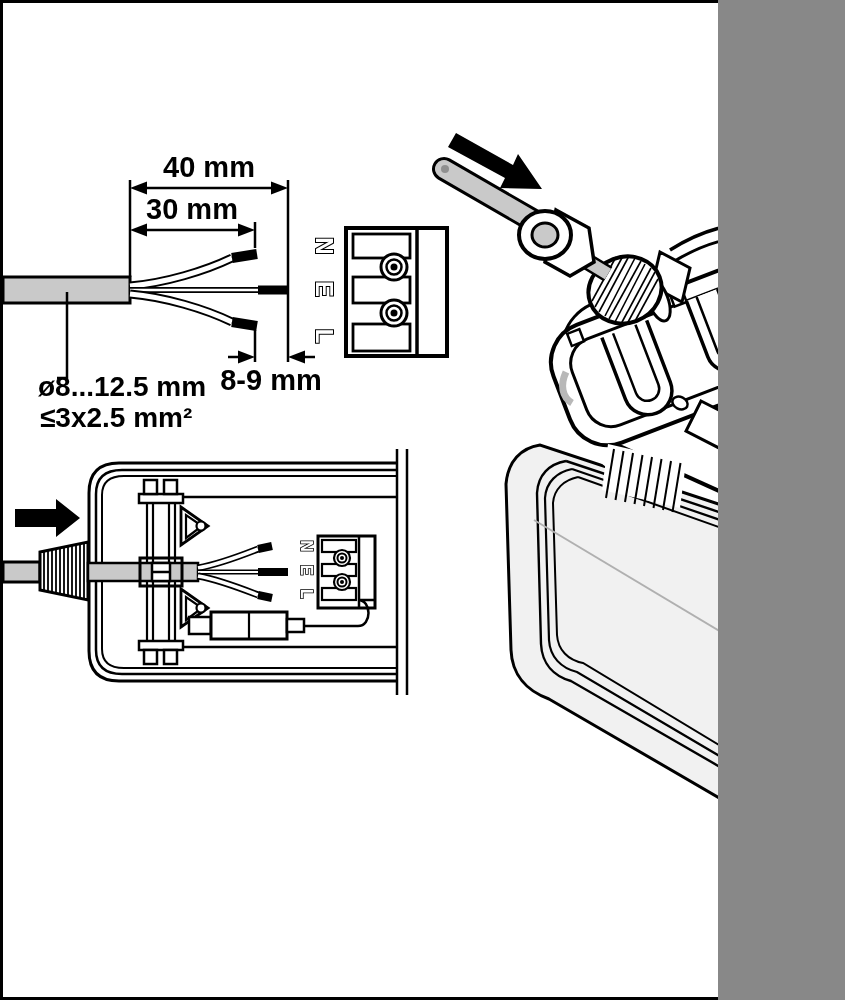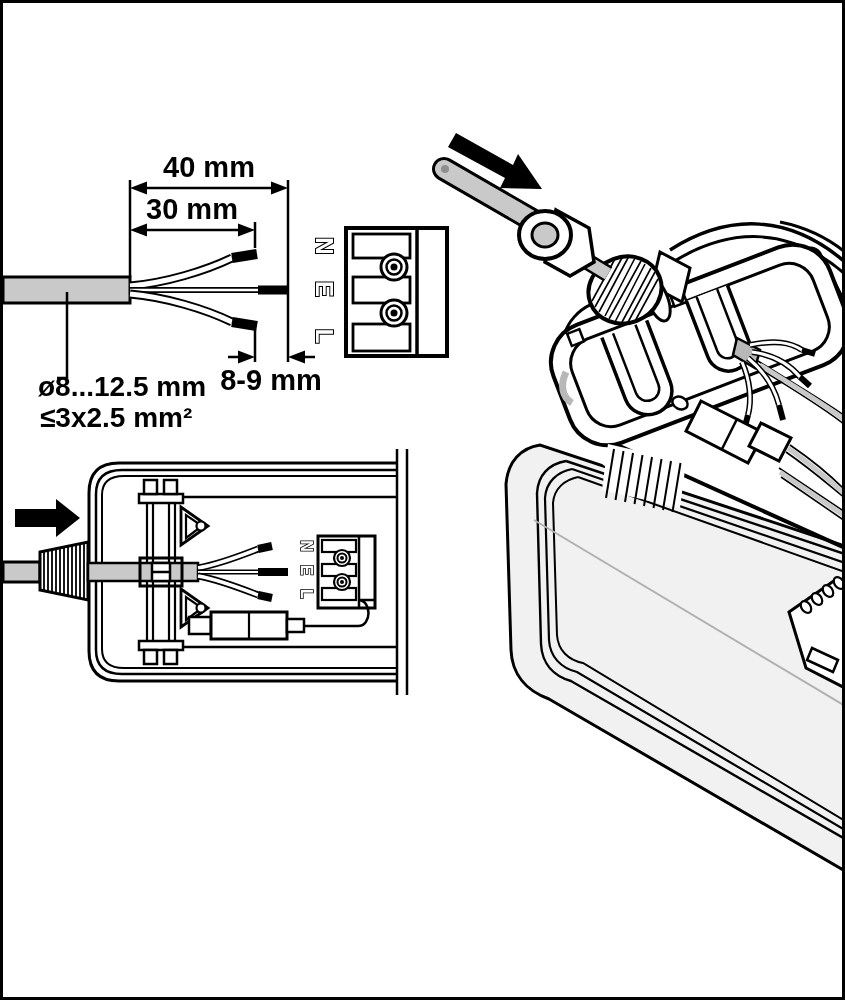--- a/index.html
+++ b/index.html
@@ -1,17 +1,17 @@
 <!DOCTYPE html>
 <html><head>
 <meta charset="utf-8">
 <style>
   html,body{margin:0;padding:0;background:#888;}
   #stage{
-    position:relative;width:845px;height:1000px;background:#fff;
+    position:relative;width:718px;height:1000px;background:#fff;
     font-family:"Liberation Sans", sans-serif;overflow:hidden;
   }
   #art{position:absolute;left:0;top:0;}
   text{font-family:"Liberation Sans","DejaVu Sans",sans-serif;}
   .dim-label{font-size:29px;font-weight:bold;fill:#000;}
   .spec-label{font-size:28px;font-weight:bold;fill:#000;}
   .term-letter{font-size:24px;font-weight:bold;fill:#fff;stroke:#000;stroke-width:2;paint-order:stroke;}
   .term-letter-sm{font-size:16px;font-weight:bold;fill:#fff;stroke:#000;stroke-width:1.6;paint-order:stroke;}
   .k{stroke:#000;fill:none;}
 </style>

